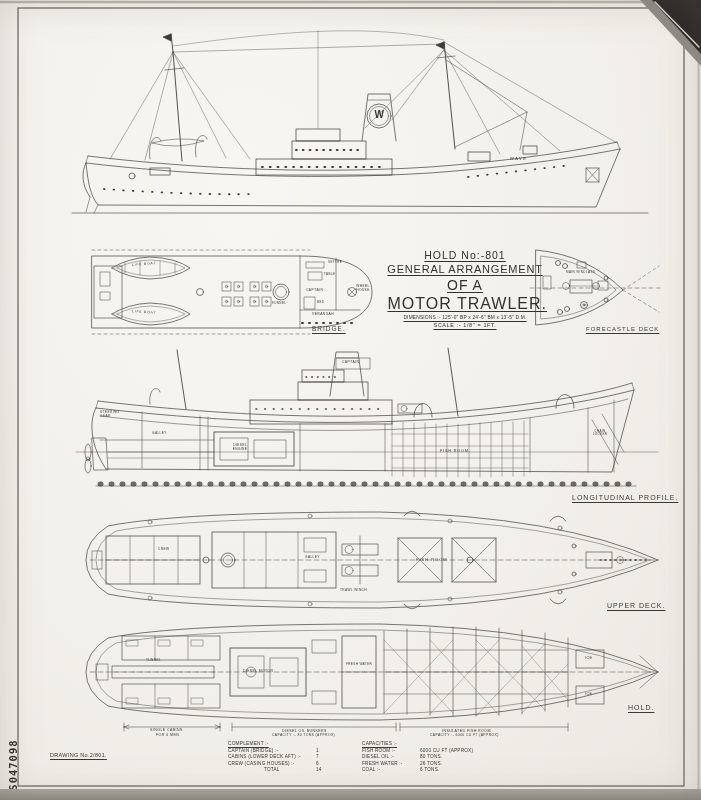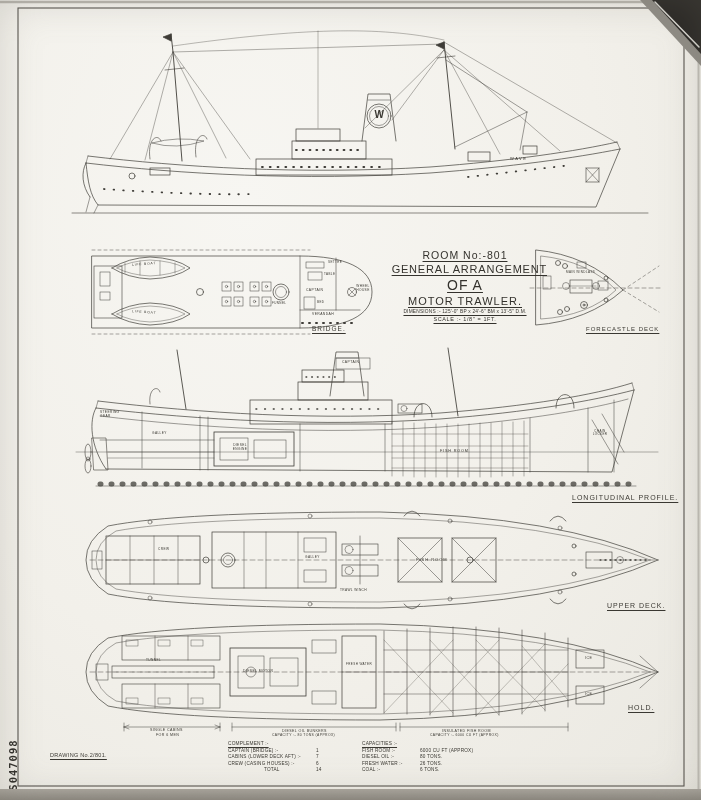--- a/index.html
+++ b/index.html
@@ -286,24 +286,24 @@
 <div class="lbl" style="left:328px;top:261px;font-size:3px;">SETTEE</div>
 <div class="lbl" style="left:324px;top:273px;font-size:3px;">TABLE</div>
 <div class="lbl" style="left:306px;top:289px;font-size:3.4px;">CAPTAIN</div>
 <div class="lbl" style="left:317px;top:301px;font-size:3px;">BED</div>
 <div class="lbl wrap ctr" style="left:356px;top:285px;font-size:3.2px;width:14px;">WHEEL HOUSE</div>
 <div class="lbl" style="left:312px;top:313px;font-size:3.4px;">VERANDAH</div>
 <div class="lbl" style="left:272px;top:302px;font-size:3px;">FUNNEL</div>
 <div class="lbl u" style="left:312px;top:325px;font-size:6.5px;letter-spacing:1px;">BRIDGE.</div>
 
 <div id="titleblock">
-  <div class="u" style="font-size:10.5px;letter-spacing:1px;">ROOM No:-801</div>
-  <div class="u" style="font-size:11px;letter-spacing:.8px;text-align:right;">GENERAL ARRANGEMENT</div>
+  <div class="u" style="font-size:10.5px;letter-spacing:1px;">HOLD No:-801</div>
+  <div class="u" style="font-size:11px;letter-spacing:.8px;">GENERAL ARRANGEMENT</div>
   <div class="u" style="font-size:14px;letter-spacing:1px;">OF A</div>
-  <div class="u" style="font-size:11px;letter-spacing:1px;">MOTOR TRAWLER.</div>
+  <div class="u" style="font-size:16px;letter-spacing:1px;text-align:right;">MOTOR TRAWLER.</div>
   <div class="u" style="font-size:4.8px;letter-spacing:.2px;">DIMENSIONS :- 125'-0" BP x 24'-6" BM x 13'-5" D.M.</div>
   <div class="u" style="font-size:5.5px;letter-spacing:.6px;">SCALE :- 1/8" = 1FT.</div>
 </div>
 
 <div class="lbl" style="left:566px;top:271px;font-size:3px;">MAIN WINDLASS</div>
 <div class="lbl u" style="left:586px;top:326px;font-size:6px;letter-spacing:1px;">FORECASTLE DECK</div>
 
 <div class="lbl wrap" style="left:100px;top:411px;font-size:3.2px;width:26px;">STEERING GEAR</div>
 <div class="lbl" style="left:152px;top:432px;font-size:3.2px;">GALLEY</div>
 <div class="lbl wrap ctr" style="left:226px;top:444px;font-size:3.2px;width:28px;">DIESEL ENGINE</div>

